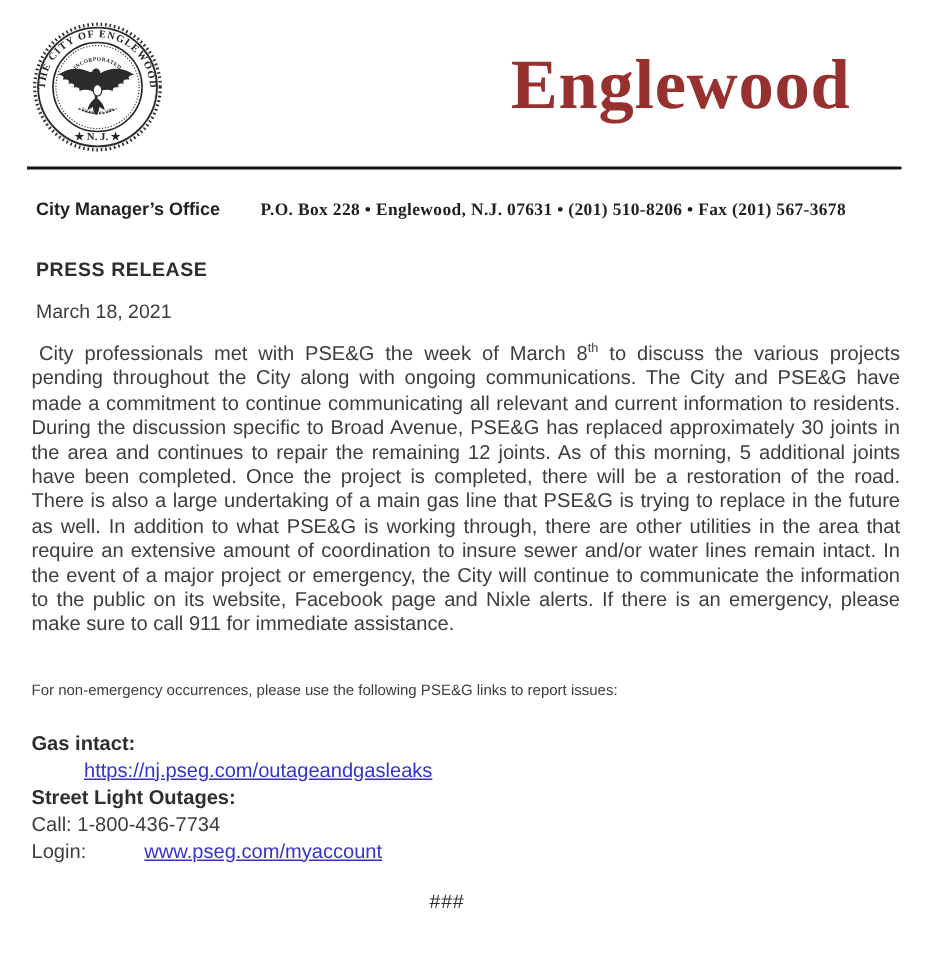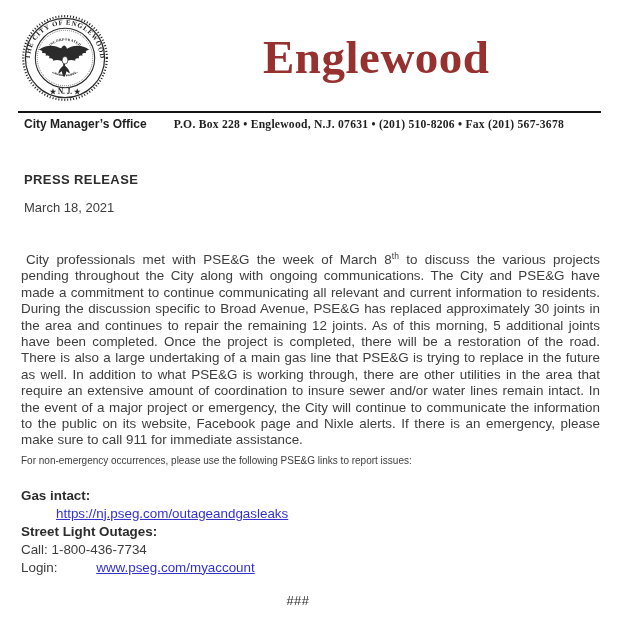--- a/index.html
+++ b/index.html
@@ -5,33 +5,33 @@
   html,body { margin:0; padding:0; background:#fff; }
   .page {
     position:relative; width:620px; height:637px; background:#ffffff;
     font-family:"Liberation Sans", sans-serif; color:#3d3d3d; overflow:hidden;
   }
 
   
   .seal { position:absolute; left:20px; top:11px; width:90px; height:94px; }
   .city-title {
     position:absolute; left:263px; top:30px; width:304px; margin:0;
-    text-align:left; font-family:"Liberation Serif", serif;
+    text-align:right; font-family:"Liberation Serif", serif;
     font-size:47px; font-weight:700; color:#97312f; letter-spacing:0.5px;
   }
   .header-rule { position:absolute; left:18px; top:111px; width:583px; height:2px; background:#141414; }
-  .contact-row { position:absolute; left:24px; top:117px; width:580px; display:flex; gap:27px; align-items:center; white-space:nowrap; }
+  .contact-row { position:absolute; left:24px; top:132px; width:580px; display:flex; gap:27px; align-items:center; white-space:nowrap; }
   .office-name { font-weight:700; font-size:12px; color:#1f1f1f; }
   .contact-info { font-family:"Liberation Serif", serif; font-weight:700; font-size:11.6px; color:#1f1f1f; letter-spacing:0.25px; }
 
   
   .pr-heading { position:absolute; left:24px; top:172px; font-weight:700; font-size:13px; color:#2d2d2d; letter-spacing:0.4px; }
   .pr-date { position:absolute; left:24px; top:200px; font-size:13px; color:#3d3d3d; }
   .pr-body {
-    position:absolute; left:21px; top:252px; width:579px; margin:0;
+    position:absolute; left:21px; top:228px; width:579px; margin:0;
     text-align:justify; font-size:13.4px; line-height:16.4px; color:#3d3d3d; text-indent:5px;
   }
   .pr-body sup { font-size:8.5px; line-height:0; vertical-align:super; }
   .links-intro { position:absolute; left:21px; top:455px; margin:0; font-size:10px; color:#3d3d3d; }
   .gas-section { position:absolute; left:21px; top:487px; font-size:13.4px; line-height:17.5px; }
   .street-section { position:absolute; left:21px; top:523px; font-size:13.4px; line-height:17.8px; }
   .bold-label { font-weight:700; color:#2d2d2d; }
   .doc-link { color:#3333cc; text-decoration:underline; cursor:pointer;padding-left:35px; }
   .block-link { display:inline-block; }
   .end-mark { position:absolute; left:0; top:593px; width:596px; text-align:center; font-size:13px; color:#2d2d2d; letter-spacing:0.5px; }

